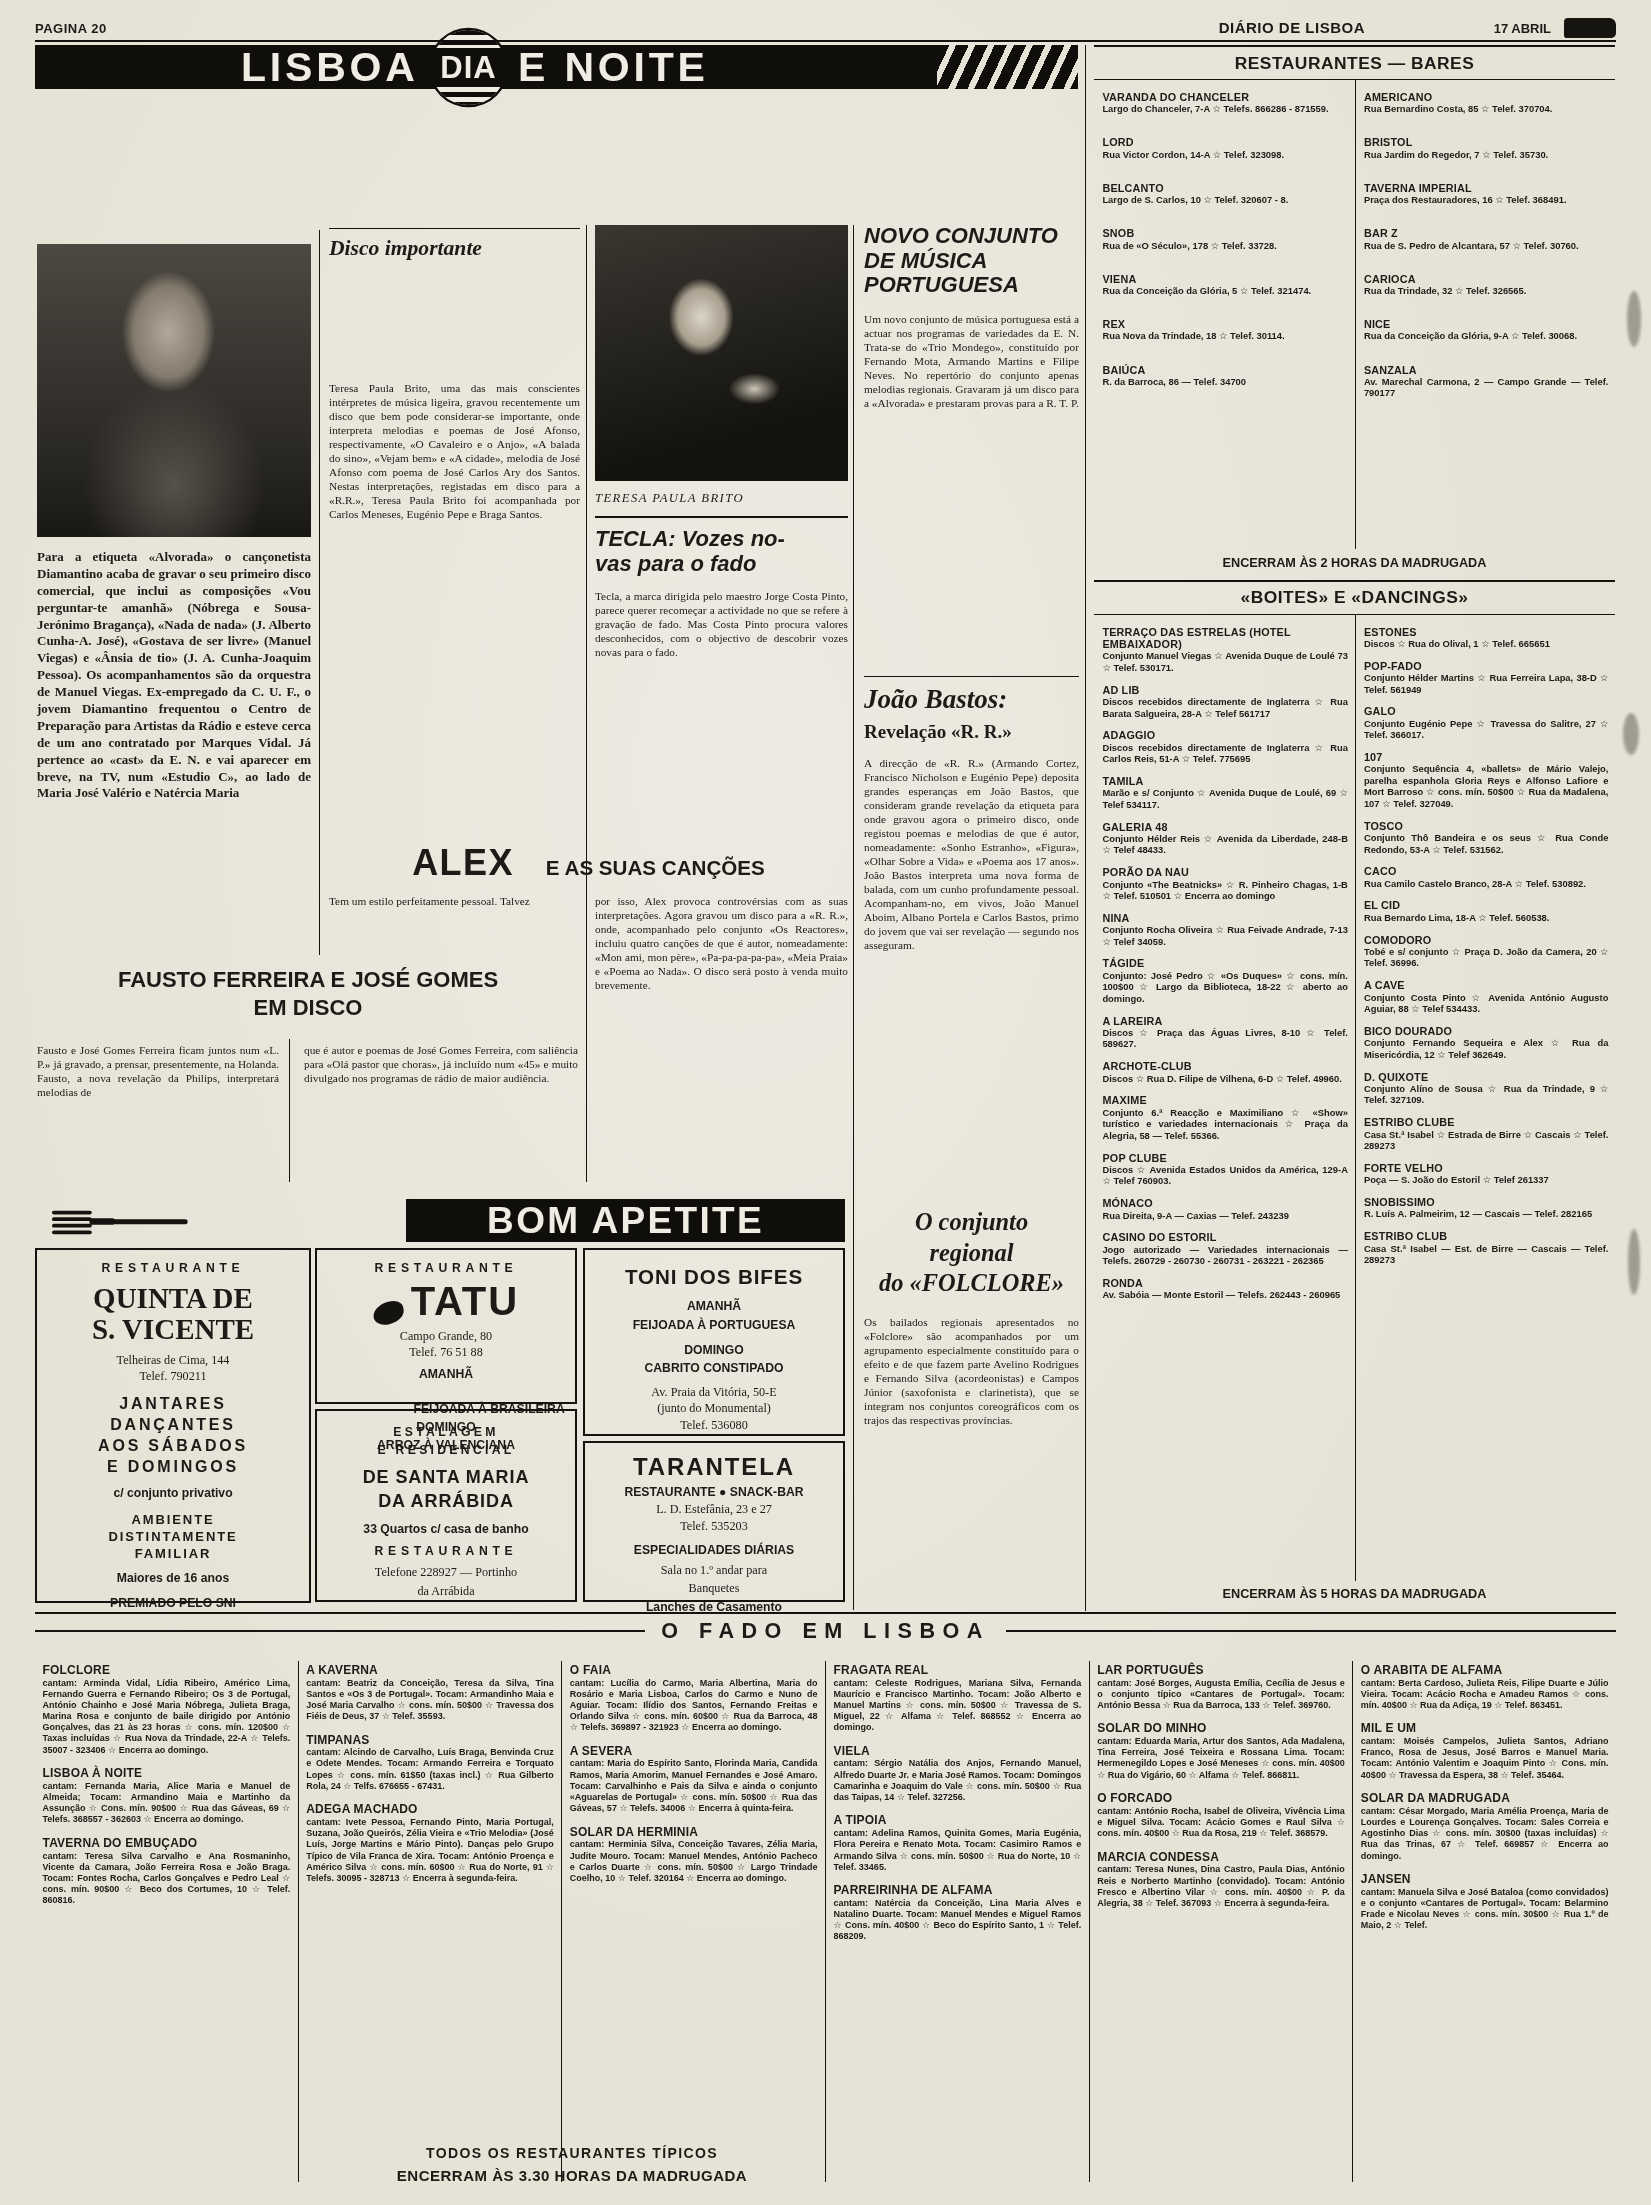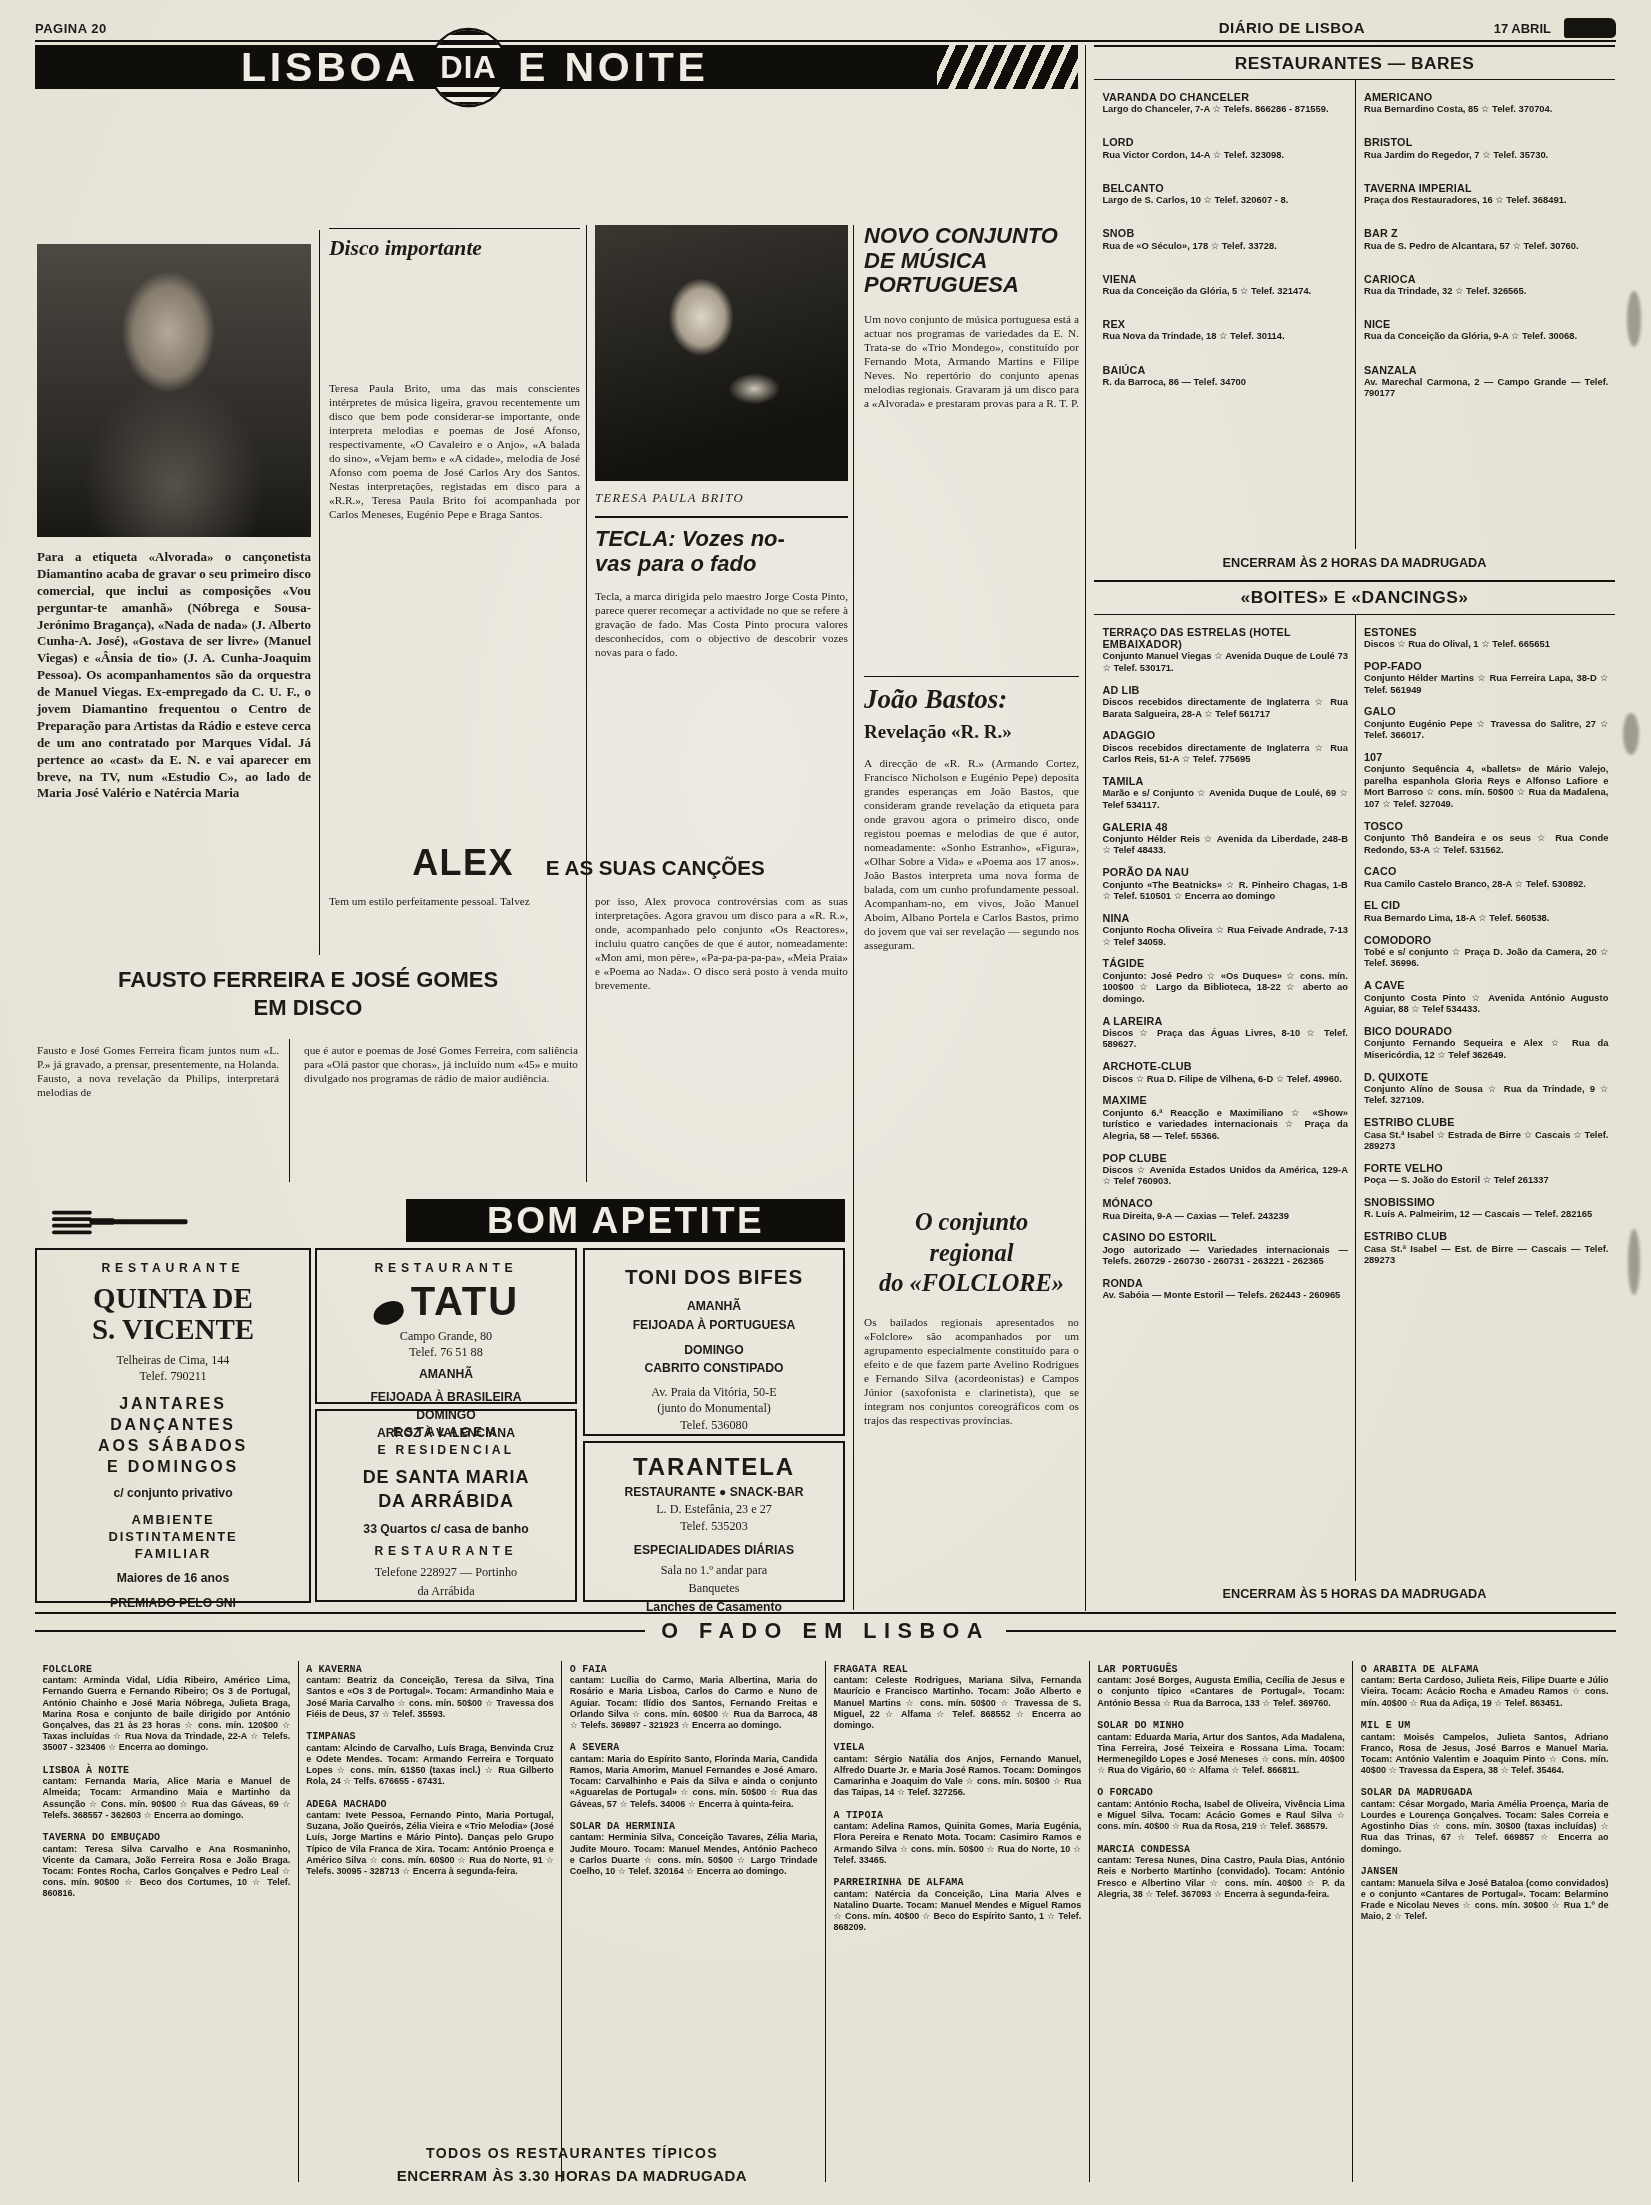--- a/index.html
+++ b/index.html
@@ -87,21 +87,21 @@
   .tatu-logo { display:inline-block; width:31px; height:21.6px; background:#15130f; border-radius:60% 40% 55% 45%; transform:rotate(-14deg); margin-right:6.6px; vertical-align:middle; }
 
   
   .fado-title-row { left:35px; top:1620px; width:1581px; display:flex; align-items:center; gap:16px; }
   .fado-title-row .line { flex:1; border-top:2.3px solid #15130f; }
   .fado-title { font:700 21.6px/1 "Liberation Sans","DejaVu Sans",sans-serif; letter-spacing:7.5px; }
   .fado-cols { left:35px; top:1661px; width:1581px; height:521px; display:flex; overflow:hidden; }
   .fado-col { flex:1; padding:2.8px 7.5px 0 7.5px; }
   .fado-col + .fado-col { border-left:0.9px solid #15130f; }
   .fado-col .listing { margin-bottom:11.3px; }
-  .fado-col .listing-name { font-size:10px;font-family:Liberation Mono, monospace; }
+  .fado-col .listing-name { font-size:12px; }
   .fado-col .listing-info { font-size:9px; line-height:1.24; }
   .fado-footer { left:300px; top:2145px; width:544px; text-align:center;
     font-family:"Liberation Sans","DejaVu Sans",sans-serif; font-weight:700; }
   .fado-footer .l1 { font-size:14px; letter-spacing:1.4px; }
   .fado-footer .l2 { font-size:15px; margin-top:5.6px; letter-spacing:0.5px; }
 
   .artifact { position:absolute; background:#4b473f; opacity:.45; filter:blur(1.4px); border-radius:50%; }
 </style>
 </head>
 <body>
@@ -208,21 +208,21 @@
   </div>
 
   <div class="ad" style="left:315px; top:1248px; width:262px; height:156px;">
     <div class="kicker">RESTAURANTE</div>
     <div style="margin:6.6px 0 3.8px;">
       <span class="tatu-logo"></span><span class="name-huge">TATU</span>
     </div>
     <div class="addr">Campo Grande, 80</div>
     <div class="addr">Telef. 76 51 88</div>
     <div class="mid" style="margin-top:4.7px;">AMANHÃ</div>
-    <div class="mid" style="margin-top:4px;">FEIJOADA À BRASILEIRA</div>
+    <div class="mid" style="margin-top:16px;text-align:right;">FEIJOADA À BRASILEIRA</div>
     <div class="mid" style="margin-top:0;">DOMINGO</div>
     <div class="mid" style="margin-top:0;">ARROZ À VALENCIANA</div>
   </div>
 
   <div class="ad" style="left:315px; top:1409px; width:262px; height:193px;">
     <div class="kicker pre" style="letter-spacing:3.3px; line-height:1.5;">ESTALAGEM
 E RESIDENCIAL</div>
     <div class="shout pre" style="letter-spacing:0.9px; font-size:18px; margin-top:6.6px;">DE SANTA MARIA
 DA ARRÁBIDA</div>
     <div class="mid">33 Quartos c/ casa de banho</div>

